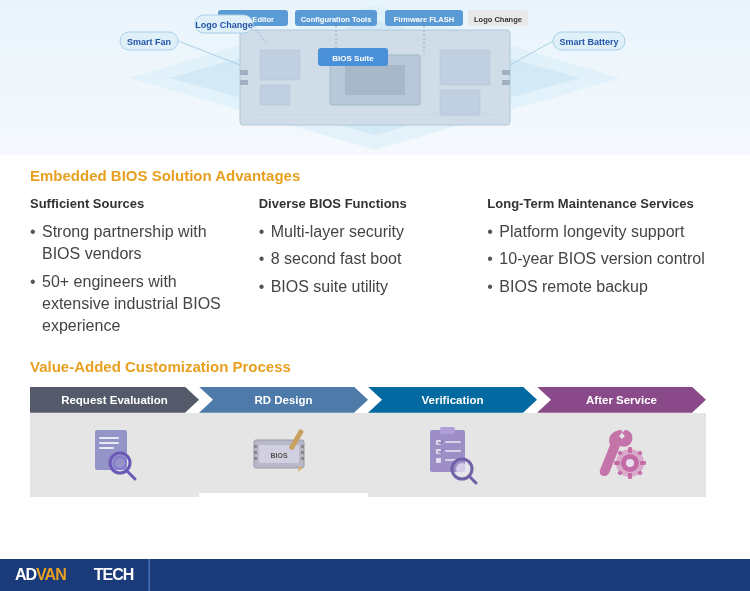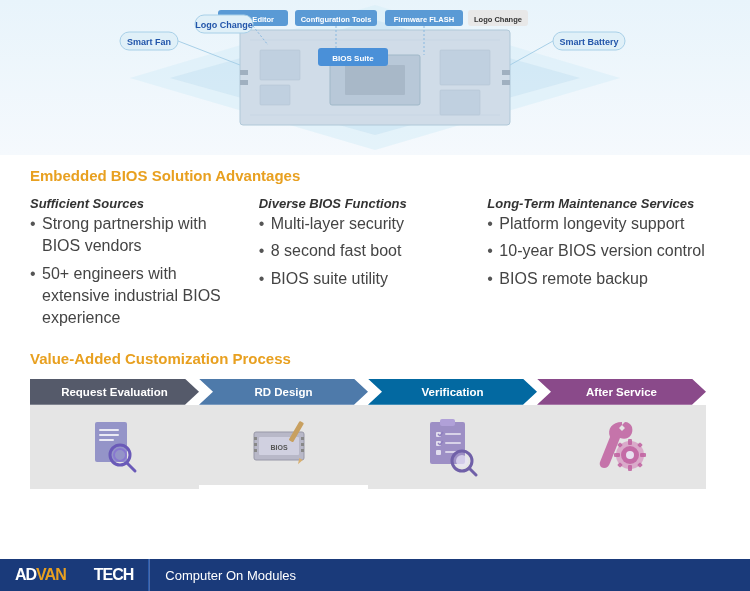--- a/index.html
+++ b/index.html
@@ -40,22 +40,22 @@
     }
 
     .advantage-col {
       flex: 1;
     }
 
     .adv-title {
       color: #333;
       font-size: 13px;
       font-weight: 700;
+      margin-bottom: 8px;
       line-height: 1.3;
-      font-style: italic;
     }
 
     .adv-list {
       list-style: none;
       padding: 0;
     }
 
     .adv-list li {
       font-size: 16px;
       color: #444;
@@ -396,14 +396,13 @@
 
 <div id="footer">
   <div class="footer-logo-area">
     <div class="footer-logo">
       <span class="logo-ad">AD</span>
         <span class="logo-van">VAN</span>
         <span class="logo-tech">TECH</span>
     </div>
   </div>
   <div class="footer-divider"></div>
-  <span class="footer-text">Computer On Modules</span>
 </div>
 
 </body></html>

